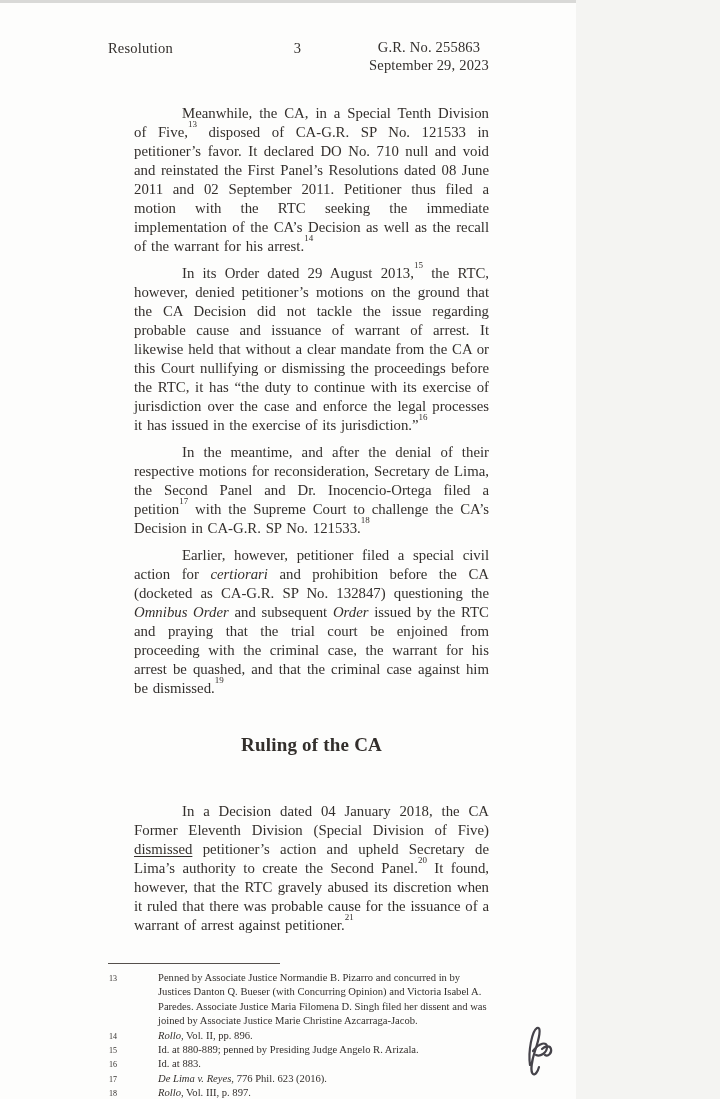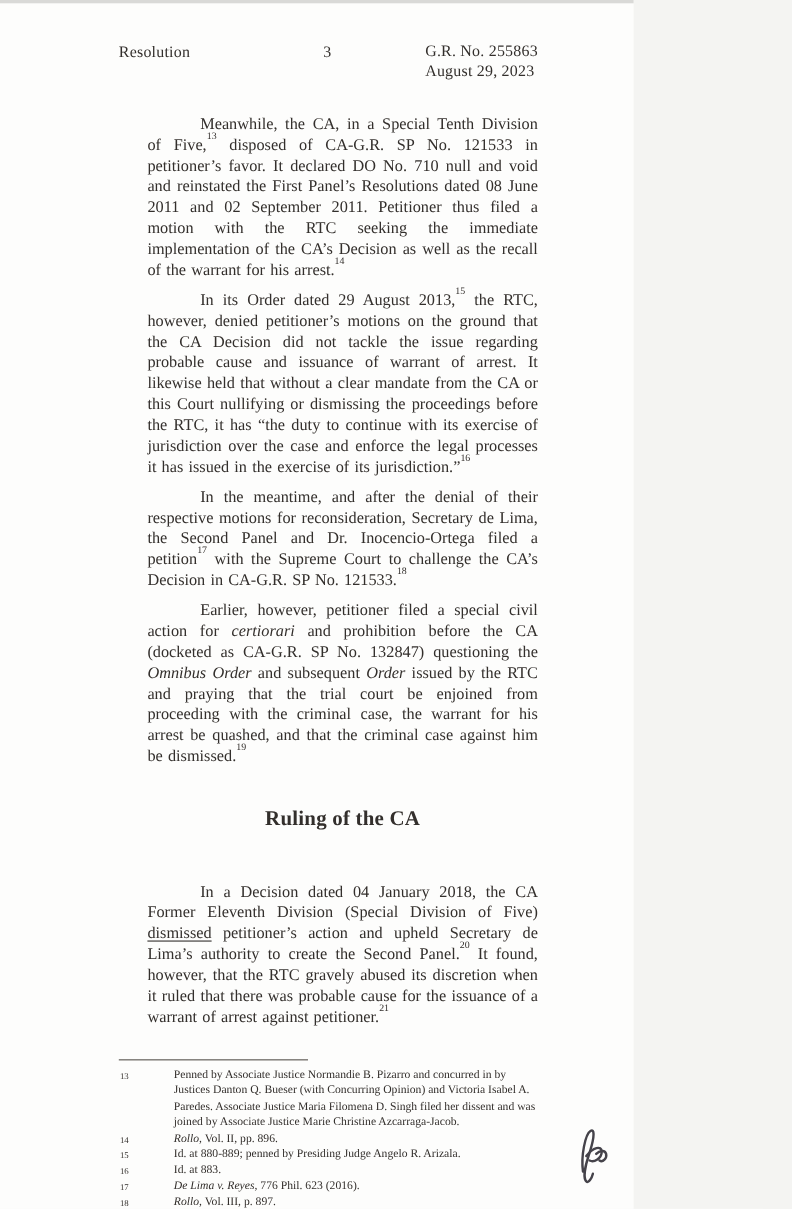--- a/index.html
+++ b/index.html
@@ -24,21 +24,21 @@
   }
   
   .hdr{
     position:relative;
     height:40px;
     font-size:14.5px;
     letter-spacing:.2px;
   }
   .hdr .doc-type{position:absolute;left:2px;top:2px;}
   .hdr .pgnum{position:absolute;left:0;right:0;top:2px;text-align:center;}
-  .hdr .case-ref{position:absolute;right:0;top:0;text-align:left;line-height:18px;}
+  .hdr .case-ref{position:absolute;right:0;top:0;text-align:center;line-height:18px;}
   
   .bodytext{margin-top:26px;margin-left:28px;}
   .para{
     margin:0 0 8px 0;
     font-size:14.8px;
     line-height:19px;
     text-align:justify;
     text-indent:48px;
     word-spacing:1px;
   }
@@ -103,21 +103,21 @@
 </head>
 <body>
 
 <div class="page">
 
   <header class="hdr">
     <span class="doc-type">Resolution</span>
     <span class="pgnum">3</span>
     <div class="case-ref">
       <div>G.R. No. 255863</div>
-      <div>August 29, 2023</div>
+      <div>September 29, 2023</div>
     </div>
   </header>
 
   <main class="bodytext">
     <div id="paras-before">
         <p class="para"><span>Meanwhile, the CA, in a Special Tenth Division of Five,</span><sup>13</sup><span> disposed of CA-G.R. SP No. 121533 in petitioner’s favor. It declared DO No. 710 null and void and reinstated the First Panel’s Resolutions dated 08 June 2011 and 02 September 2011. Petitioner thus filed a motion with the RTC seeking the immediate implementation of the CA’s Decision as well as the recall of the warrant for his arrest.</span><sup>14</sup></p>
         <p class="para"><span>In its Order dated 29 August 2013,</span><sup>15</sup><span> the RTC, however, denied petitioner’s motions on the ground that the CA Decision did not tackle the issue regarding probable cause and issuance of warrant of arrest. It likewise held that without a clear mandate from the CA or this Court nullifying or dismissing the proceedings before the RTC, it has “the duty to continue with its exercise of jurisdiction over the case and enforce the legal processes it has issued in the exercise of its jurisdiction.”</span><sup>16</sup></p>
         <p class="para"><span>In the meantime, and after the denial of their respective motions for reconsideration, Secretary de Lima, the Second Panel and Dr. Inocencio-Ortega filed a petition</span><sup>17</sup><span> with the Supreme Court to challenge the CA’s Decision in CA-G.R. SP No. 121533.</span><sup>18</sup></p>
         <p class="para"><span>Earlier, however, petitioner filed a special civil action for </span><em>certiorari</em><span> and prohibition before the CA (docketed as CA-G.R. SP No. 132847) questioning the </span><em>Omnibus Order</em><span> and subsequent </span><em>Order</em><span> issued by the RTC and praying that the trial court be enjoined from proceeding with the criminal case, the warrant for his arrest be quashed, and that the criminal case against him be dismissed.</span><sup>19</sup></p>
       </div>

